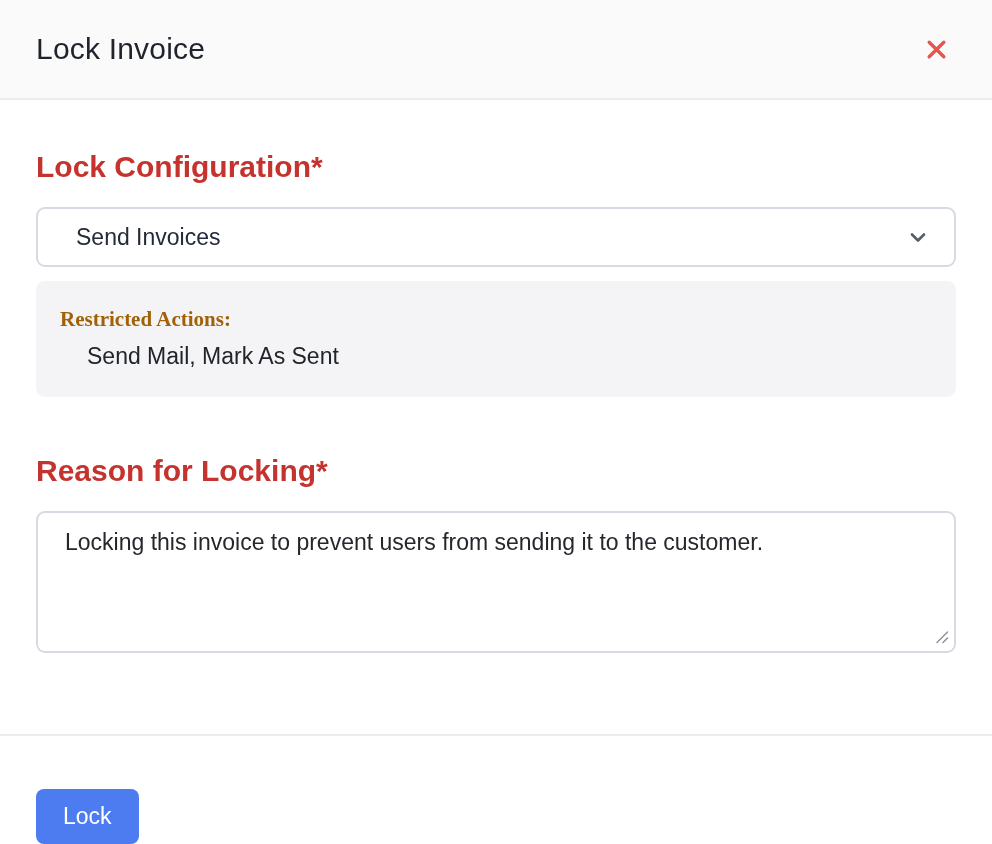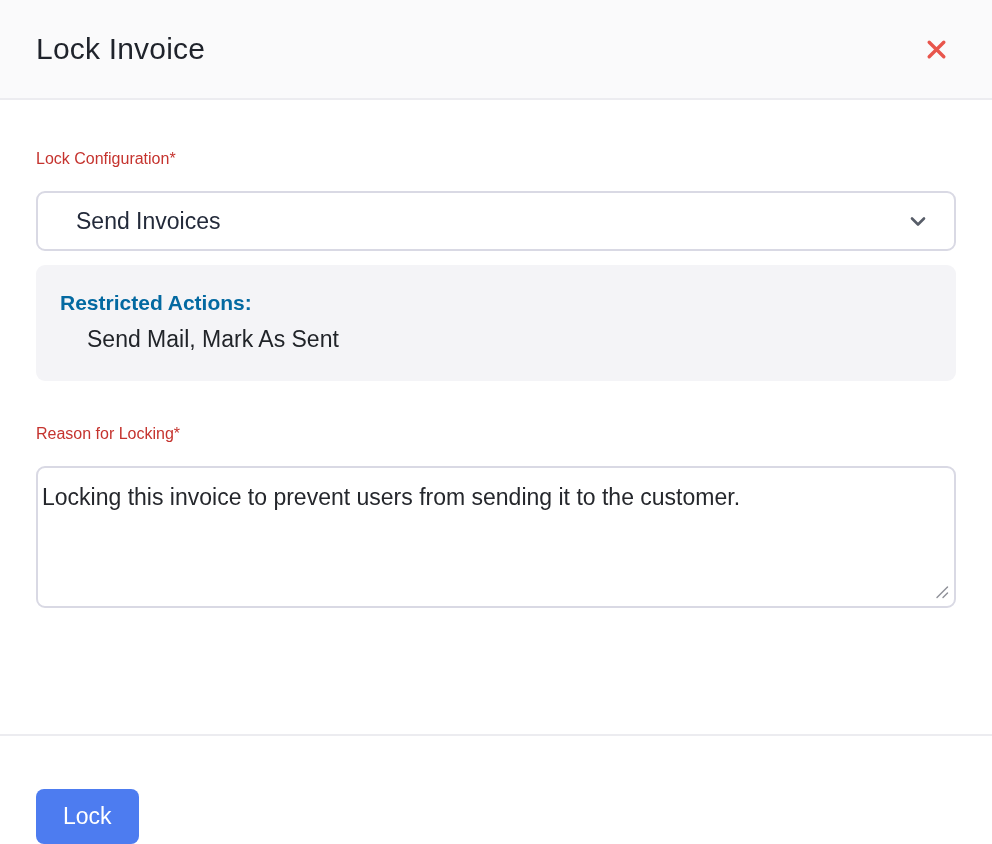--- a/index.html
+++ b/index.html
@@ -44,26 +44,26 @@
     justify-content: center;
   }
   .close-btn svg { display: block; }
   
   .modal-body {
     padding: 0 36px;
     flex: 1 1 auto;
   }
   .field-label {
     display: block;
-    font-size: 16px;
-    font-weight: 400;
+    font-size: 30px;
+    font-weight: 700;
     color: var(--accent_red, #c5332e);
   }
   .label-config { margin-top: 50px; }
-  .label-reason { margin-top: 44px; }
+  .label-reason { margin-top: 57px; }
   .select-box {
     margin-top: 23px;
     height: 60px;
     width: 920px;
     border: 2px solid var(--field_border, #d9d9e4);
     border-radius: 9px;
     background: #ffffff;
     display: flex;
     align-items: center;
     justify-content: space-between;
@@ -78,39 +78,40 @@
     margin-top: 14px;
     width: 920px;
     height: 116px;
     background: var(--info_bg, #f4f4f7);
     border-radius: 9px;
     padding: 26px 24px 0 24px;
   }
   .info-label {
     font-size: 21px;
     font-weight: 600;
-    color: #0369a1;
+    color: #a16207;
+    font-family: Liberation Serif, serif;
   }
   .info-value {
     font-size: 23px;
     color: #212429;
     margin-top: 11px;
     margin-left: 27px;
   }
   .textarea-wrap {
     position: relative;
     margin-top: 23px;
     width: 920px;
   }
   .reason-textarea {
     width: 920px;
     height: 142px;
     border: 2px solid var(--field_border, #d9d9e4);
     border-radius: 9px;
-    padding: 14px 4px;
+    padding: 14px 27px;
     font-family: "Liberation Sans", sans-serif;
     font-size: 23px;
     line-height: 1.35;
     color: #25272c;
     resize: none;
     outline: none;
     background: #ffffff;
     display: block;
   }
   .resize-handle {

